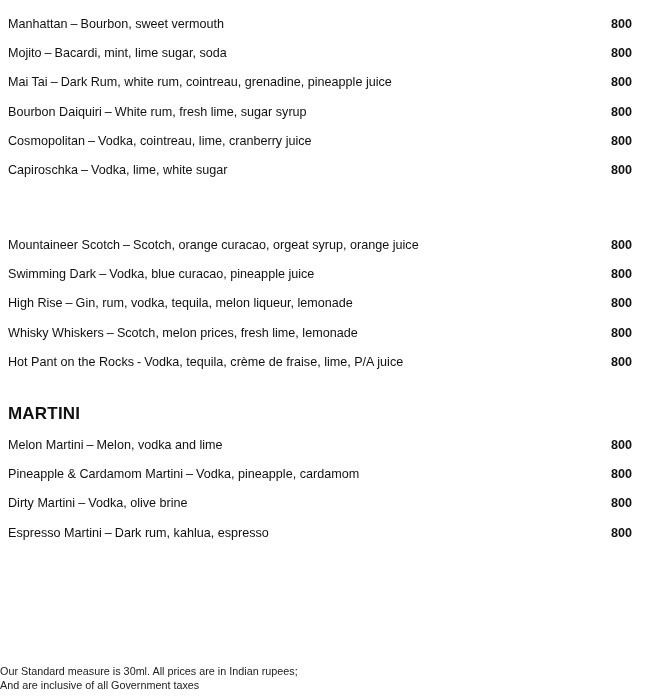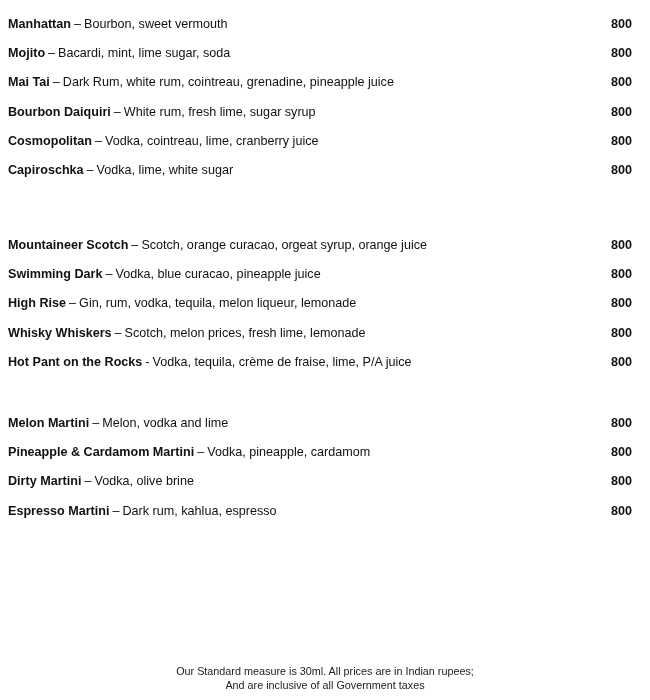--- a/index.html
+++ b/index.html
@@ -41,38 +41,37 @@
       line-height: 22px;
     }
     .item {
       position: relative;
       height: 29.2px;
       line-height: 20px;
       font-size: 12.6px;
       white-space: nowrap;
     }
     .item .name {
-      font-weight: bold;
+      font-weight: normal;
     }
     .item .sep {
       margin: 0 3px;
     }
     .item .price {
       position: absolute;
       right: 10px;
       top: 0;
       font-weight: bold;
       font-size: 12.6px;
     }
     .footer {
       position: absolute;
       left: 0;
       width: 650px;
       top: 664px;
-      text-align: center;
       font-size: 10.8px;
       line-height: 14px;
       color: #222222;
     }
   </style>
 </head>
 <body>
 
 <div class="page">
 
@@ -122,20 +121,21 @@
       <span class="name">Whisky Whiskers</span><span class="sep">–</span><span class="desc">Scotch, melon prices, fresh lime, lemonade</span>
       <span class="price">800</span>
     </div>
     <div class="item">
       <span class="name">Hot Pant on the Rocks</span><span class="sep">-</span><span class="desc">Vodka, tequila, crème de fraise, lime, P/A juice</span>
       <span class="price">800</span>
     </div>
   </div>
 
   <div class="section" style="top:403px;">
+    <div class="section-title large">MARTINI</div>
     <div style="height:10px;"></div>
     <div class="item">
       <span class="name">Melon Martini</span><span class="sep">–</span><span class="desc">Melon, vodka and lime</span>
       <span class="price">800</span>
     </div>
     <div class="item">
       <span class="name">Pineapple &amp; Cardamom Martini</span><span class="sep">–</span><span class="desc">Vodka, pineapple, cardamom</span>
       <span class="price">800</span>
     </div>
     <div class="item">

